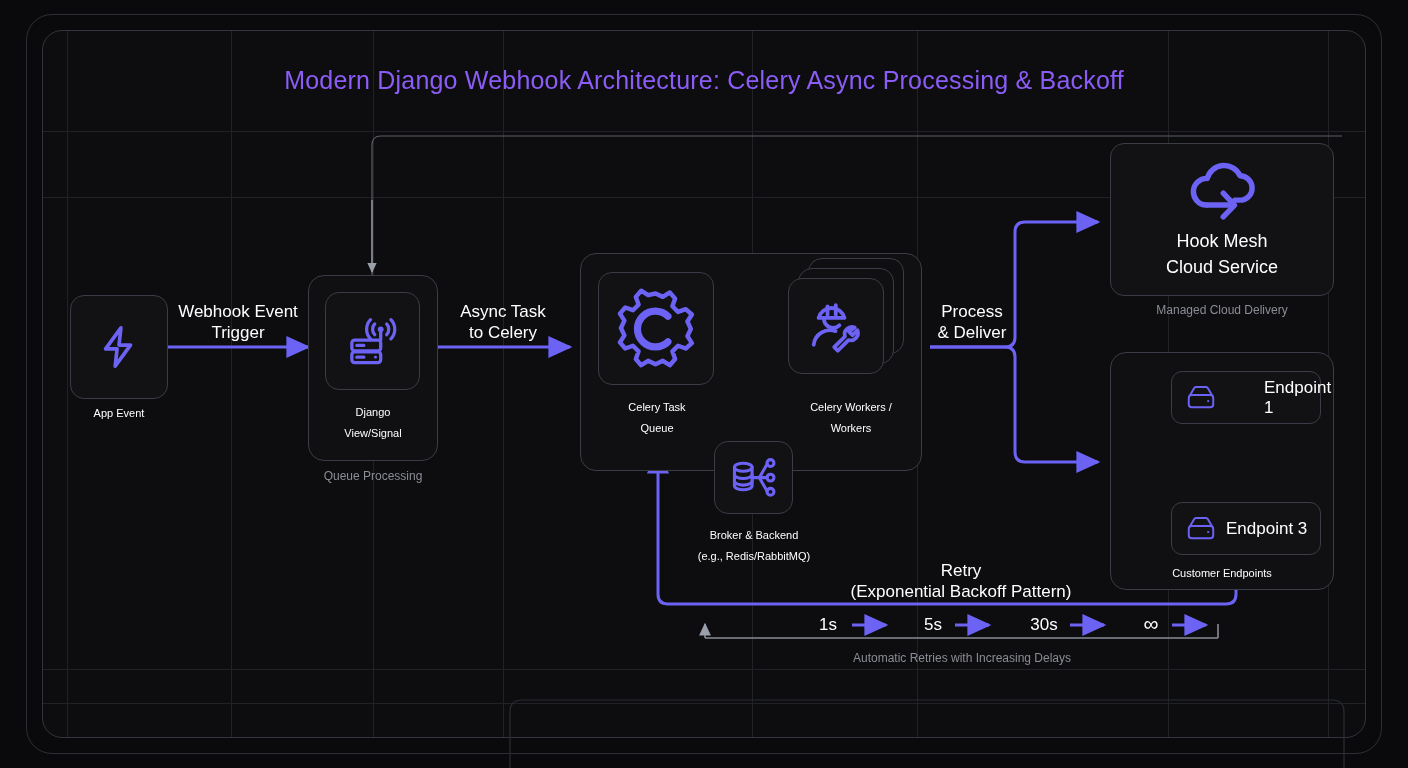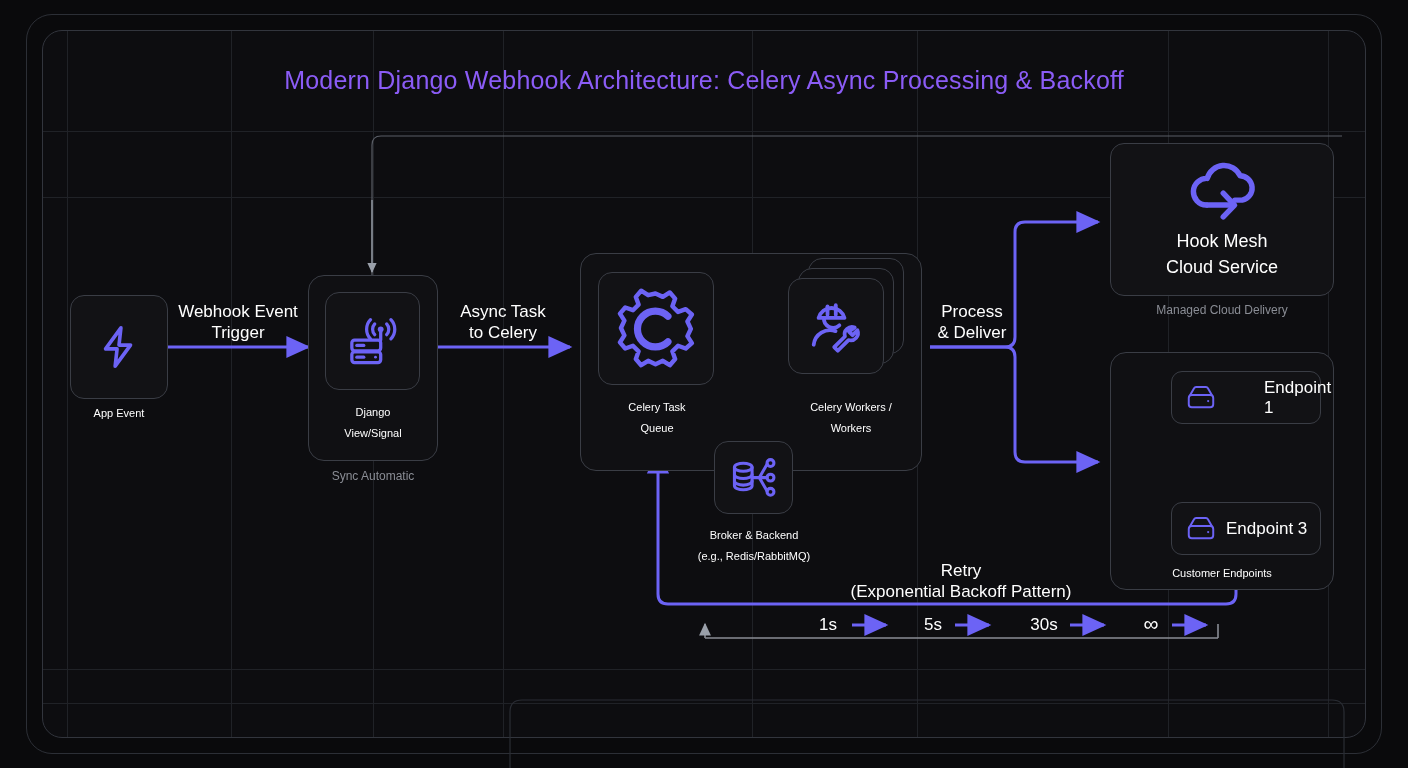--- a/index.html
+++ b/index.html
@@ -161,21 +161,21 @@
         <circle cx="17" cy="6.9" r="1.5" fill="#6c63f5" stroke="none"></circle>
         <path d="M13.9 4.1 a4.1 4.1 0 0 0 0 5.6"></path>
         <path d="M20.1 4.1 a4.1 4.1 0 0 1 0 5.6"></path>
         <path d="M11.7 1.9 a7.2 7.2 0 0 0 0 10"></path>
         <path d="M22.3 1.9 a7.2 7.2 0 0 1 0 10"></path>
       </svg>
     </span>
   </div>
   <div class="nlabel" style="left:303px; top:402px; width:140px;">Django
 View/Signal</div>
-  <div class="sublabel" style="left:293px; top:469px; width:160px;">Sync Automatic</div>
+  <div class="sublabel" style="left:293px; top:469px; width:160px;">Queue Processing</div>
 
   <div class="flowlabel" style="left:433px; top:301px; width:140px;">Async Task
 to Celery</div>
 
   <div class="grouppanel" style="left:580px; top:253px; width:342px; height:218px;"></div>
 
   <div class="node" style="left:598px; top:272px; width:116px; height:113px;">
     <span class="icon">
       <svg width="82" height="82" viewBox="0 0 48 48" fill="none" stroke="#6c63f5" stroke-width="2.6" stroke-linejoin="round" stroke-linecap="round">
         <path d="M24 3.2 l4.3 2.0 4.1-2.6 3.1 3.6 -1.6 4.5 3.3 3.3 4.5-1.6 3.6 3.1 -2.6 4.1 2.0 4.3 -2.0 4.3 2.6 4.1 -3.6 3.1 -4.5-1.6 -3.3 3.3 1.6 4.5 -3.1 3.6 -4.1-2.6 -4.3 2.0 -4.3-2.0 -4.1 2.6 -3.1-3.6 1.6-4.5 -3.3-3.3 -4.5 1.6 -3.1-3.6 2.6-4.1 -2.0-4.3 2.0-4.3 -2.6-4.1 3.1-3.6 4.5 1.6 3.3-3.3 -1.6-4.5 3.1-3.6 4.1 2.6 z" transform="translate(-0.3,0)"></path>
@@ -268,14 +268,15 @@
   <div class="nlabel" style="left:1110px; top:563px; width:224px;">Customer Endpoints</div>
 
   <div class="flowlabel" style="left:770px; top:560px; width:382px;">Retry
 (Exponential Backoff Pattern)</div>
 
   <div class="retry-step" style="left:805px; top:615px; width:46px;">1s</div>
   <div class="retry-step" style="left:910px; top:615px; width:46px;">5s</div>
   <div class="retry-step" style="left:1018px; top:615px; width:52px;">30s</div>
   <div class="retry-step" style="left:1128px; top:612px; width:46px; font-size:21px;">∞</div>
 
+  <div class="sublabel" style="left:761px; top:651px; width:402px;">Automatic Retries with Increasing Delays</div>
 
 </div>
 
 </body></html>

